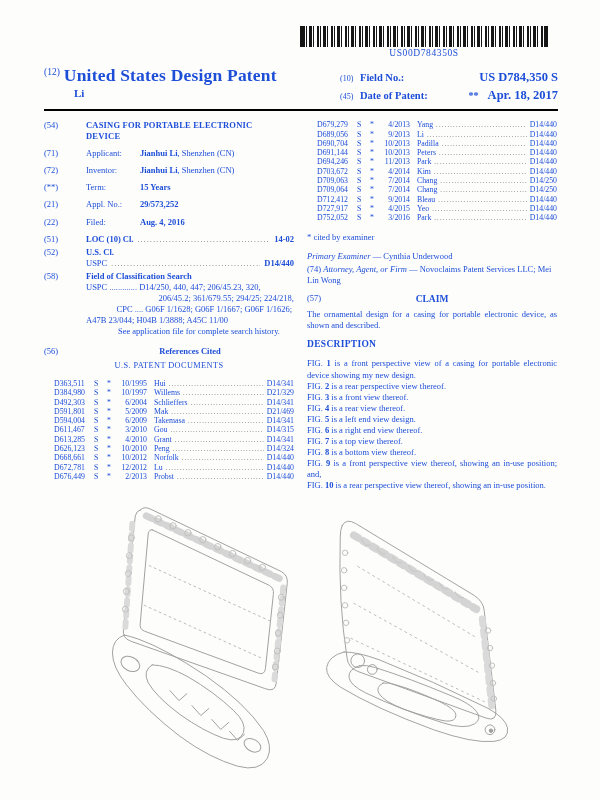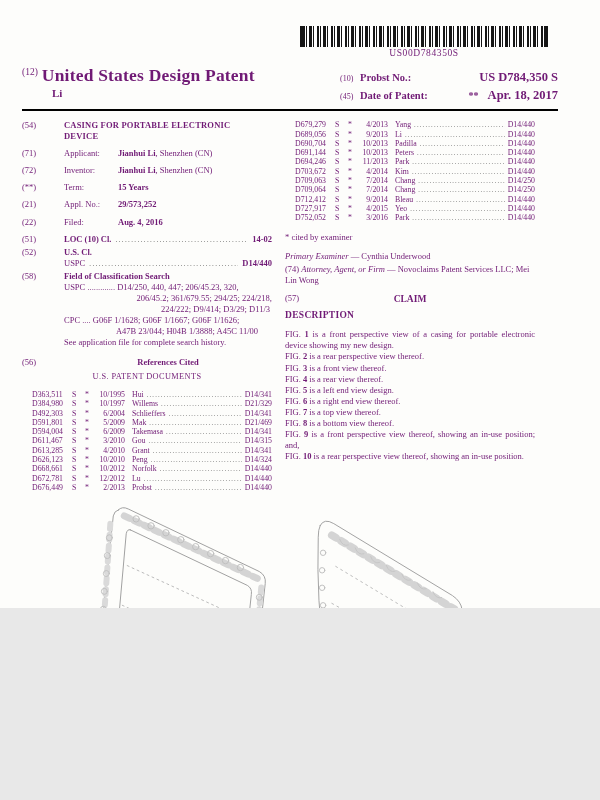--- a/index.html
+++ b/index.html
@@ -1,20 +1,20 @@
 <!DOCTYPE html>
 <html><head>
 <meta charset="utf-8">
 <style>
   * { margin:0; padding:0; box-sizing:border-box; }
   html,body { background:#e8e8e8; }
   .page {
-    width:600px; height:608px; background:#fdfdfb; position:relative;
-    font-family:"Liberation Serif", serif; color:#701a75;
-    padding:26px 42px 0 22px; overflow:hidden;
+    width:600px; height:800px; background:#fdfdfb; position:relative;
+    font-family:"Liberation Serif", serif; color:#1d4ed8;
+    padding:26px 42px 0 44px; overflow:hidden;
   }
   
   .barcode-wrap { width:248px; margin-left:auto; margin-right:10px; }
   .barcode-bars {
     height:21px;
     background: repeating-linear-gradient(90deg,
       #161616 0 2px, #fff 2px 3px, #161616 3px 4px, #fff 4px 6px,
       #161616 6px 9px, #fff 9px 10px, #161616 10px 11px, #fff 11px 14px);
     border-left:3px solid #161616; border-right:3px solid #161616;
   }
@@ -90,21 +90,21 @@
     <div class="h-left">
       <div>
         <span class="h-kind-num">(12)</span>
         <span class="h-title">United States Design Patent</span>
       </div>
       <div class="h-surname">Li</div>
     </div>
     <div class="h-right">
       <div class="h-row">
         <span class="h-num">(10)</span>
-        <span class="h-lbl">Probst No.:</span>
+        <span class="h-lbl">Field No.:</span>
         <span class="h-spacer"></span>
         <span class="h-val">US D784,350 S</span>
       </div>
       <div class="h-row">
         <span class="h-num">(45)</span>
         <span class="h-lbl">Date of Patent:</span>
         <span class="h-spacer"></span>
         <span class="h-stars">**</span>
         <span class="h-val">Apr. 18, 2017</span>
       </div>
@@ -170,21 +170,20 @@
       </div>
 
       <div class="f" style="margin-bottom:4px;">
         <span class="fnum">(58)</span>
         <div class="fbody">
           <b>Field of Classification Search</b>
           <div class="fcs">
 
           <div class="fcs-line">USPC ............. D14/250, 440, 447; 206/45.23, 320,</div>
               <div class="fcs-line">206/45.2; 361/679.55; 294/25; 224/218,</div>
-              <div class="fcs-line">224/222; D9/414; D3/29; D11/3</div>
               <div class="fcs-line">CPC .... G06F 1/1628; G06F 1/1667; G06F 1/1626;</div>
               <div class="fcs-line">A47B 23/044; H04B 1/3888; A45C 11/00</div>
               <div class="fcs-line">See application file for complete search history.</div>
             </div>
         </div>
       </div>
 
       <div class="f refs-head">
         <span class="fnum">(56)</span>
         <div class="fbody refs-title"><b>References Cited</b></div>
@@ -422,20 +421,21 @@
       <div class="cited">* cited by examiner</div>
 
       <div class="examiner"><i>Primary Examiner</i> <span>—</span> <span>Cynthia Underwood</span></div>
 
       <div class="attorney"><span>(74)</span> <i>Attorney, Agent, or Firm</i> <span>—</span> <span>Novoclaims Patent Services LLC; Mei Lin Wong</span></div>
 
       <div class="claim-head">
         <span class="claim-num">(57)</span>
         <span>CLAIM</span>
       </div>
+      <p class="claim-text">The ornamental design for a casing for portable electronic device, as shown and described.</p>
 
       <div class="desc-head">DESCRIPTION</div>
 
       <div class="fig-list">
 
           <div class="fig-line"><span>FIG.</span> <b>1</b> <span>is a front perspective view of a casing for portable electronic device showing my new design.</span></div>
 
           <div class="fig-line"><span>FIG.</span> <b>2</b> <span>is a rear perspective view thereof.</span></div>
 
           <div class="fig-line"><span>FIG.</span> <b>3</b> <span>is a front view thereof.</span></div>

